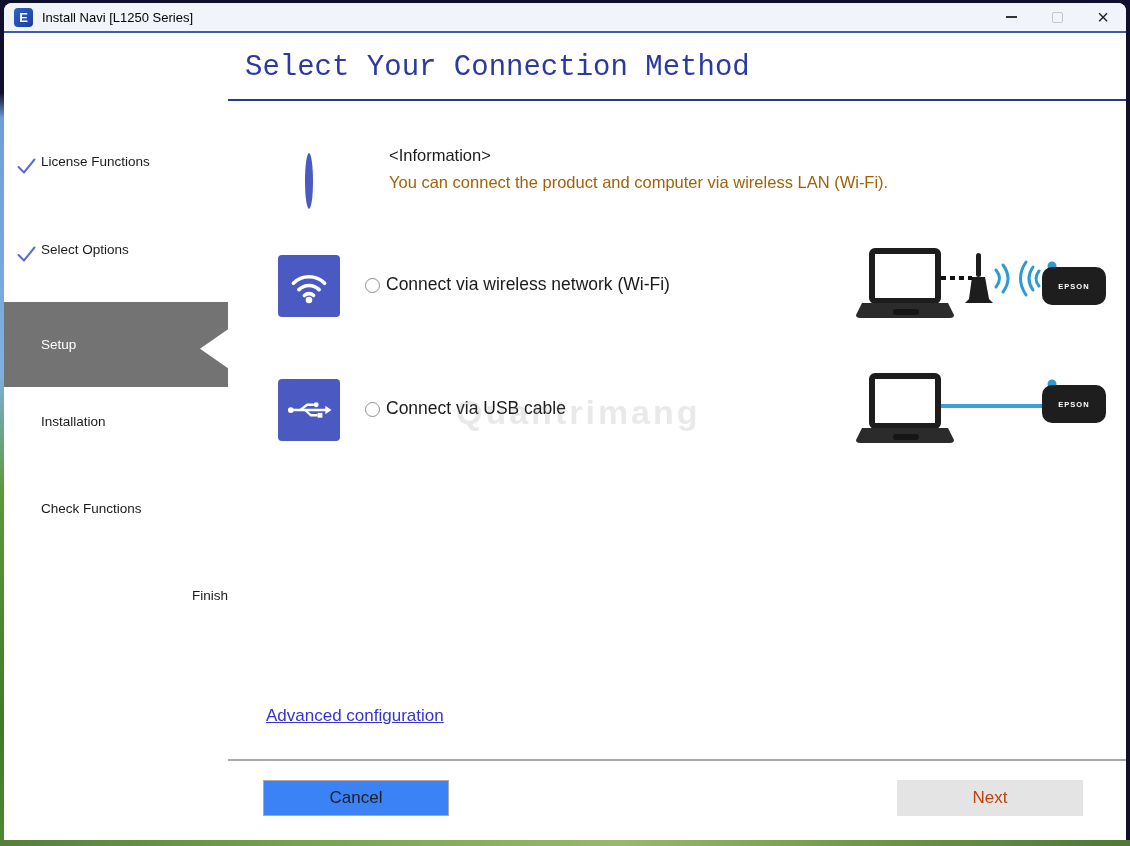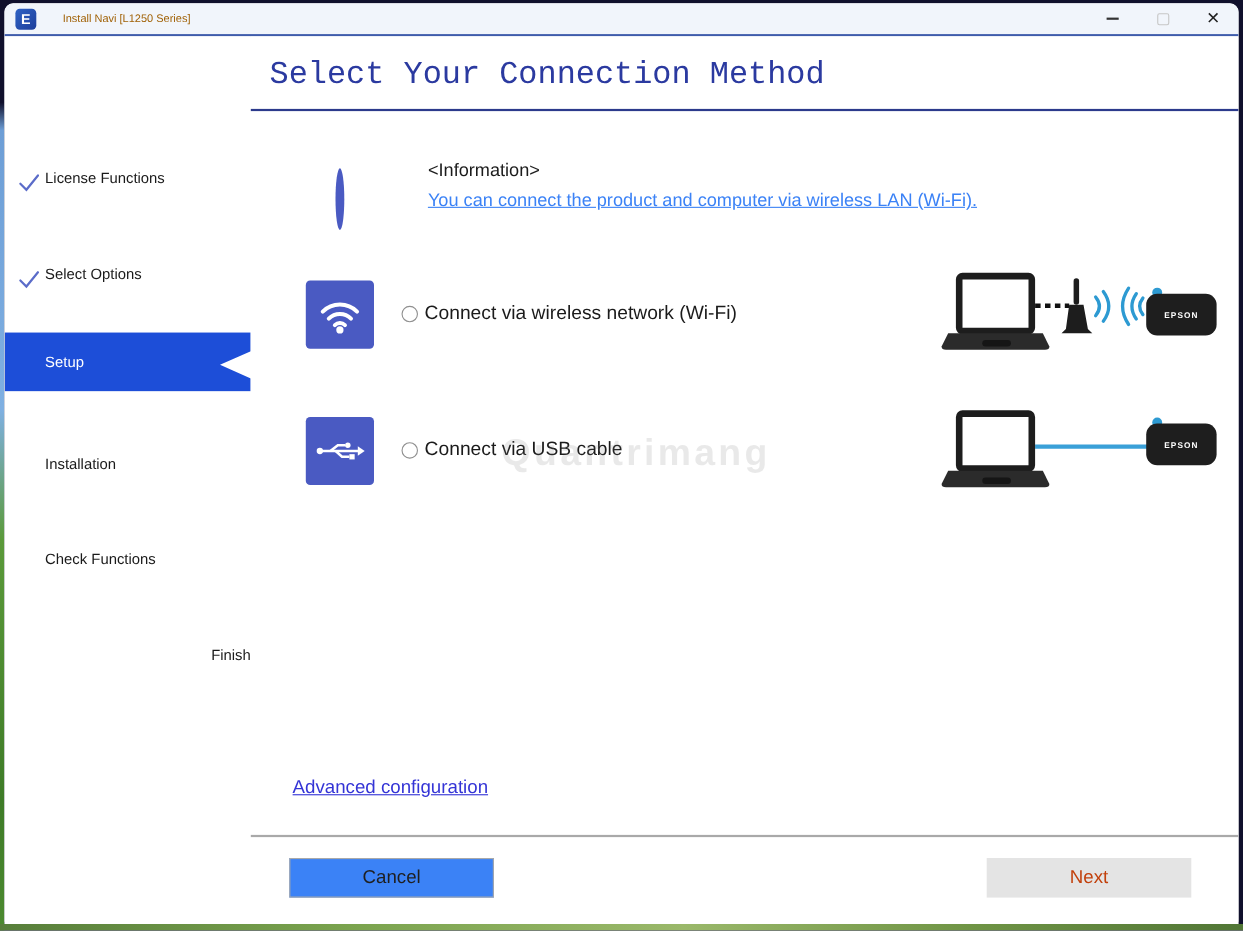--- a/index.html
+++ b/index.html
@@ -15,49 +15,49 @@
 
   .window { position:absolute; left:4px; top:3px; width:1122px; height:837px;
     background:#fff; border-radius:8px 8px 0 0; overflow:hidden; }
 
   
   .titlebar { height:30px; background:#f1f5fb; display:flex; align-items:center;
     padding-left:10px; border-bottom:2px solid #3f5cab; }
   .app-icon { width:19px; height:19px; border-radius:4px;
     background:linear-gradient(135deg,#2f62c4,#1d3e9b); color:#fff;
     font-size:13px; font-weight:bold; display:flex; align-items:center; justify-content:center; }
-  .app-title { margin-left:24px; font-size:10px; color:#a16207; }
+  .app-title { margin-left:9px; font-size:13px; color:#000000; }
   .win-controls { margin-left:auto; display:flex; height:100%; }
   .win-btn { width:46px; height:100%; display:flex; align-items:center; justify-content:center; cursor:default; }
   .min-bar { width:11px; height:1.4px; background:#333; }
   .max-box { width:11px; height:11px; border:1.3px solid #c6c6c6; border-radius:2px; }
   .close-x { font-size:20px; color:#222; line-height:1; font-weight:300; }
 
   .content { display:flex; height:805px; }
 
   
   .sidebar { position:relative; width:224px; background:#fff; flex:none; }
   .step { position:absolute; left:0; width:100%; padding-left:37px;
     font-size:13.5px; color:#1a1a1a; line-height:24px; }
   .step .check { position:absolute; left:13px; top:8px; }
   .step-0 { top:117px; } .step-1 { top:205px; }
   .step-3 { top:377px; } .step-4 { top:464px; } .step-5 { top:551px;text-align:right; }
-  .step-active { top:269px; height:54px; background:#1d4ed8; color:#fff;
+  .step-active { top:269px; height:85px; background:#737373; color:#fff;
     display:flex; align-items:center; line-height:normal;
     clip-path:polygon(0 0,100% 0,100% 32%,87.5% 55%,100% 78%,100% 100%,0 100%); }
 
   
   .main { position:relative; flex:1; background:#fff; }
   .page-title { position:absolute; left:17px; top:18px; font-size:29px; color:#2b3aa0;font-family:Liberation Mono, monospace; }
   .title-rule { position:absolute; left:0; top:66px; width:100%; height:2px; background:#2c3a8c; }
 
   .info-bar { position:absolute; left:77px; top:120px; width:8px; height:56px;
     background:#4a5ac2; border-radius:50%; }
   .info-heading { position:absolute; left:161px; top:113px; font-size:16.5px; color:#1c1c1c; }
-  .info-body { position:absolute; left:161px; top:140px; font-size:16.5px; color:#3b82f6;text-decoration:underline; }
+  .info-body { position:absolute; left:161px; top:140px; font-size:16.5px; color:#a16207; }
 
   .opt-icon { position:absolute; left:50px; width:62px; height:62px; background:#4a5ac2;
     border-radius:4px; display:flex; align-items:center; justify-content:center; }
   .opt-icon-wifi { top:222px; } .opt-icon-usb { top:346px; }
   .radio { position:absolute; width:15px; height:15px; border:1.4px solid #8f8f8f;
     border-radius:50%; background:#fff; }
   .radio-wifi { left:137px; top:245px; } .radio-usb { left:137px; top:369px; }
   .opt-label { position:absolute; left:158px; font-size:17.5px; color:#1b1b1b; }
   .opt-label-wifi { top:241px; } .opt-label-usb { top:365px; }
 

